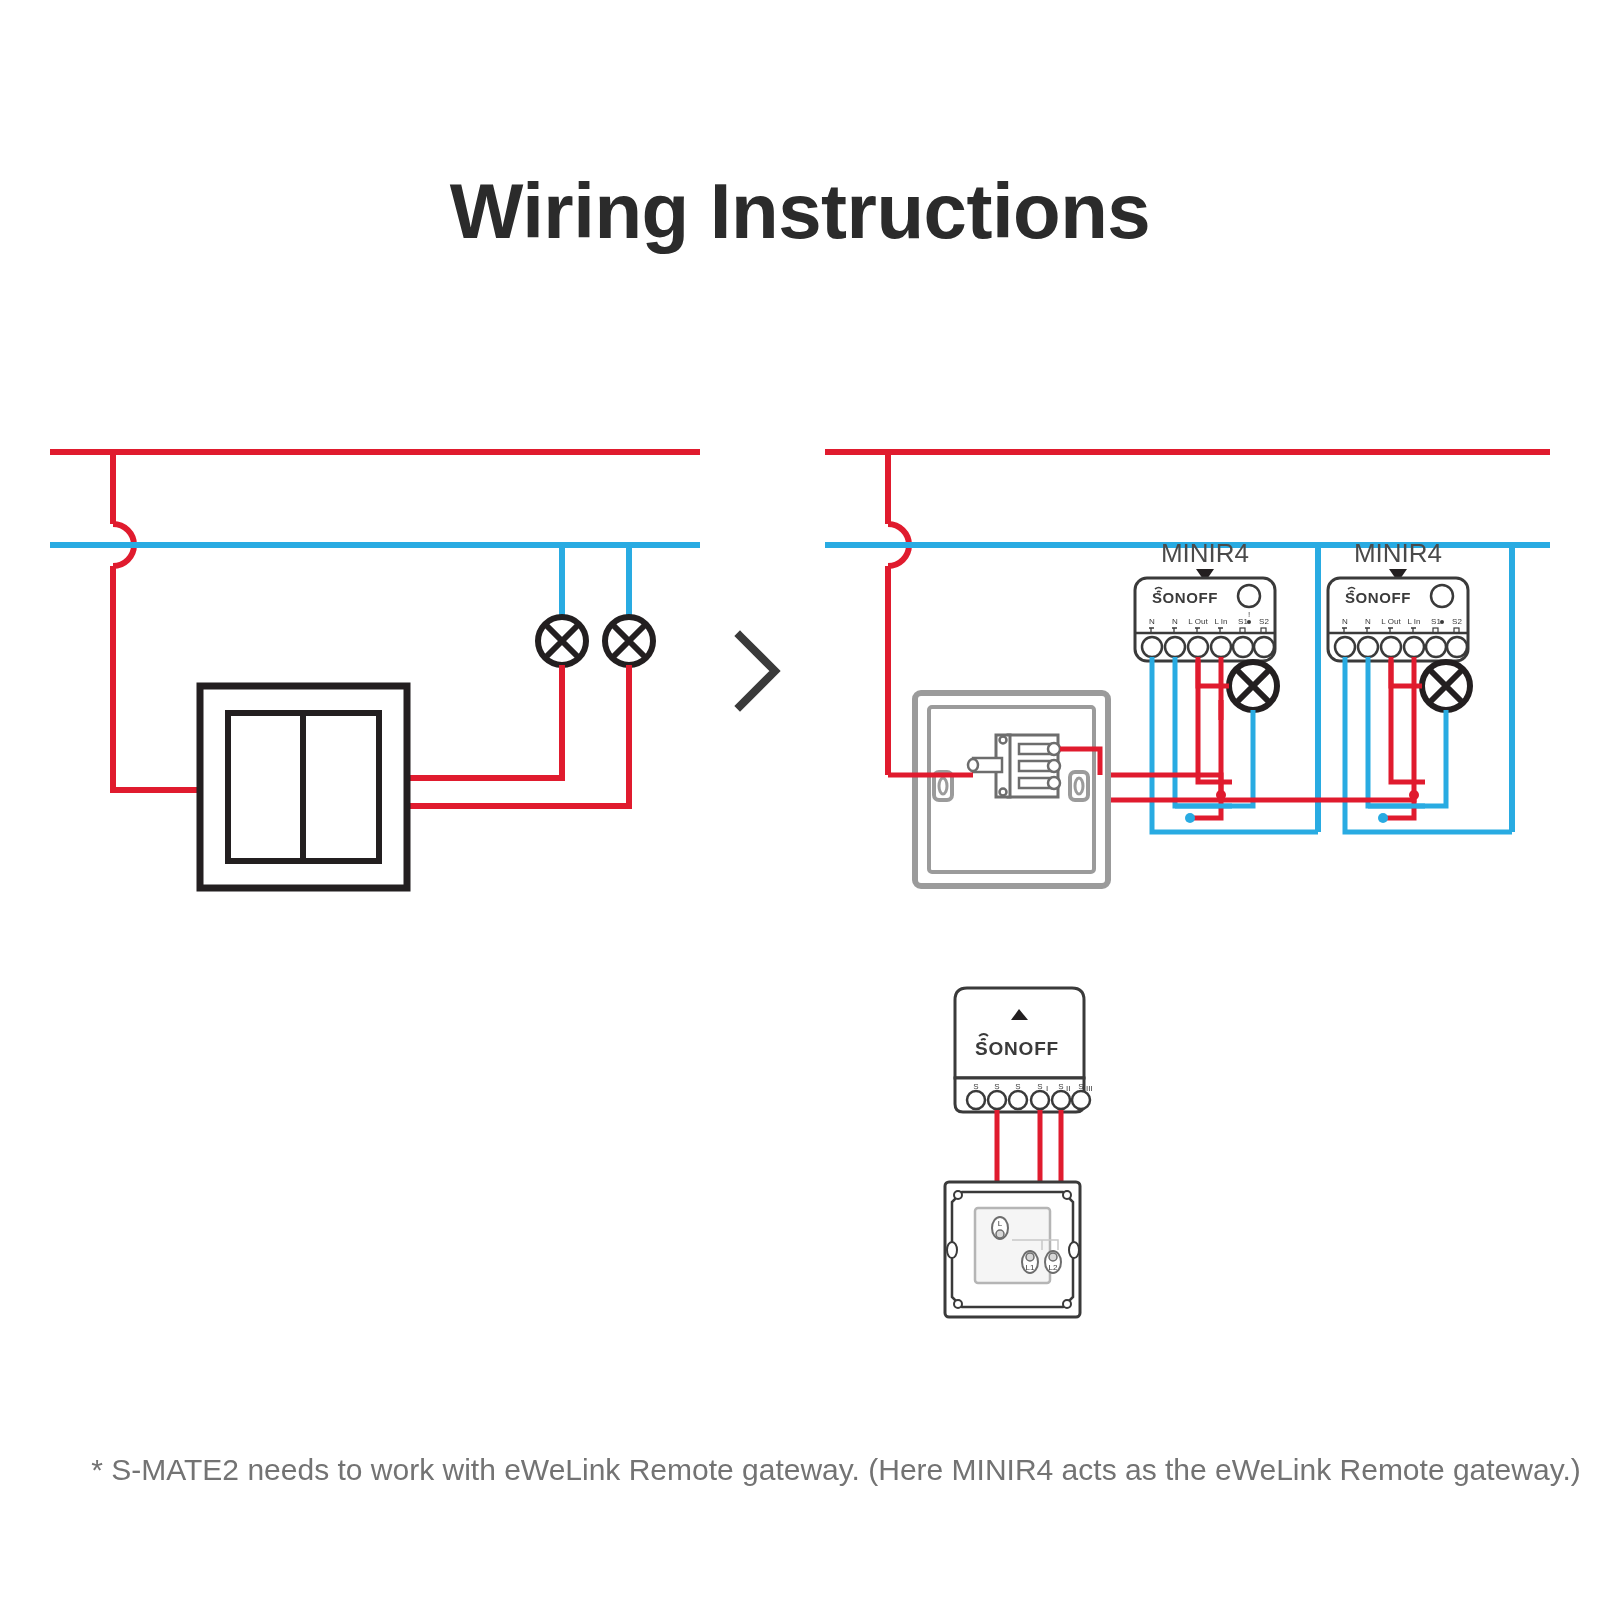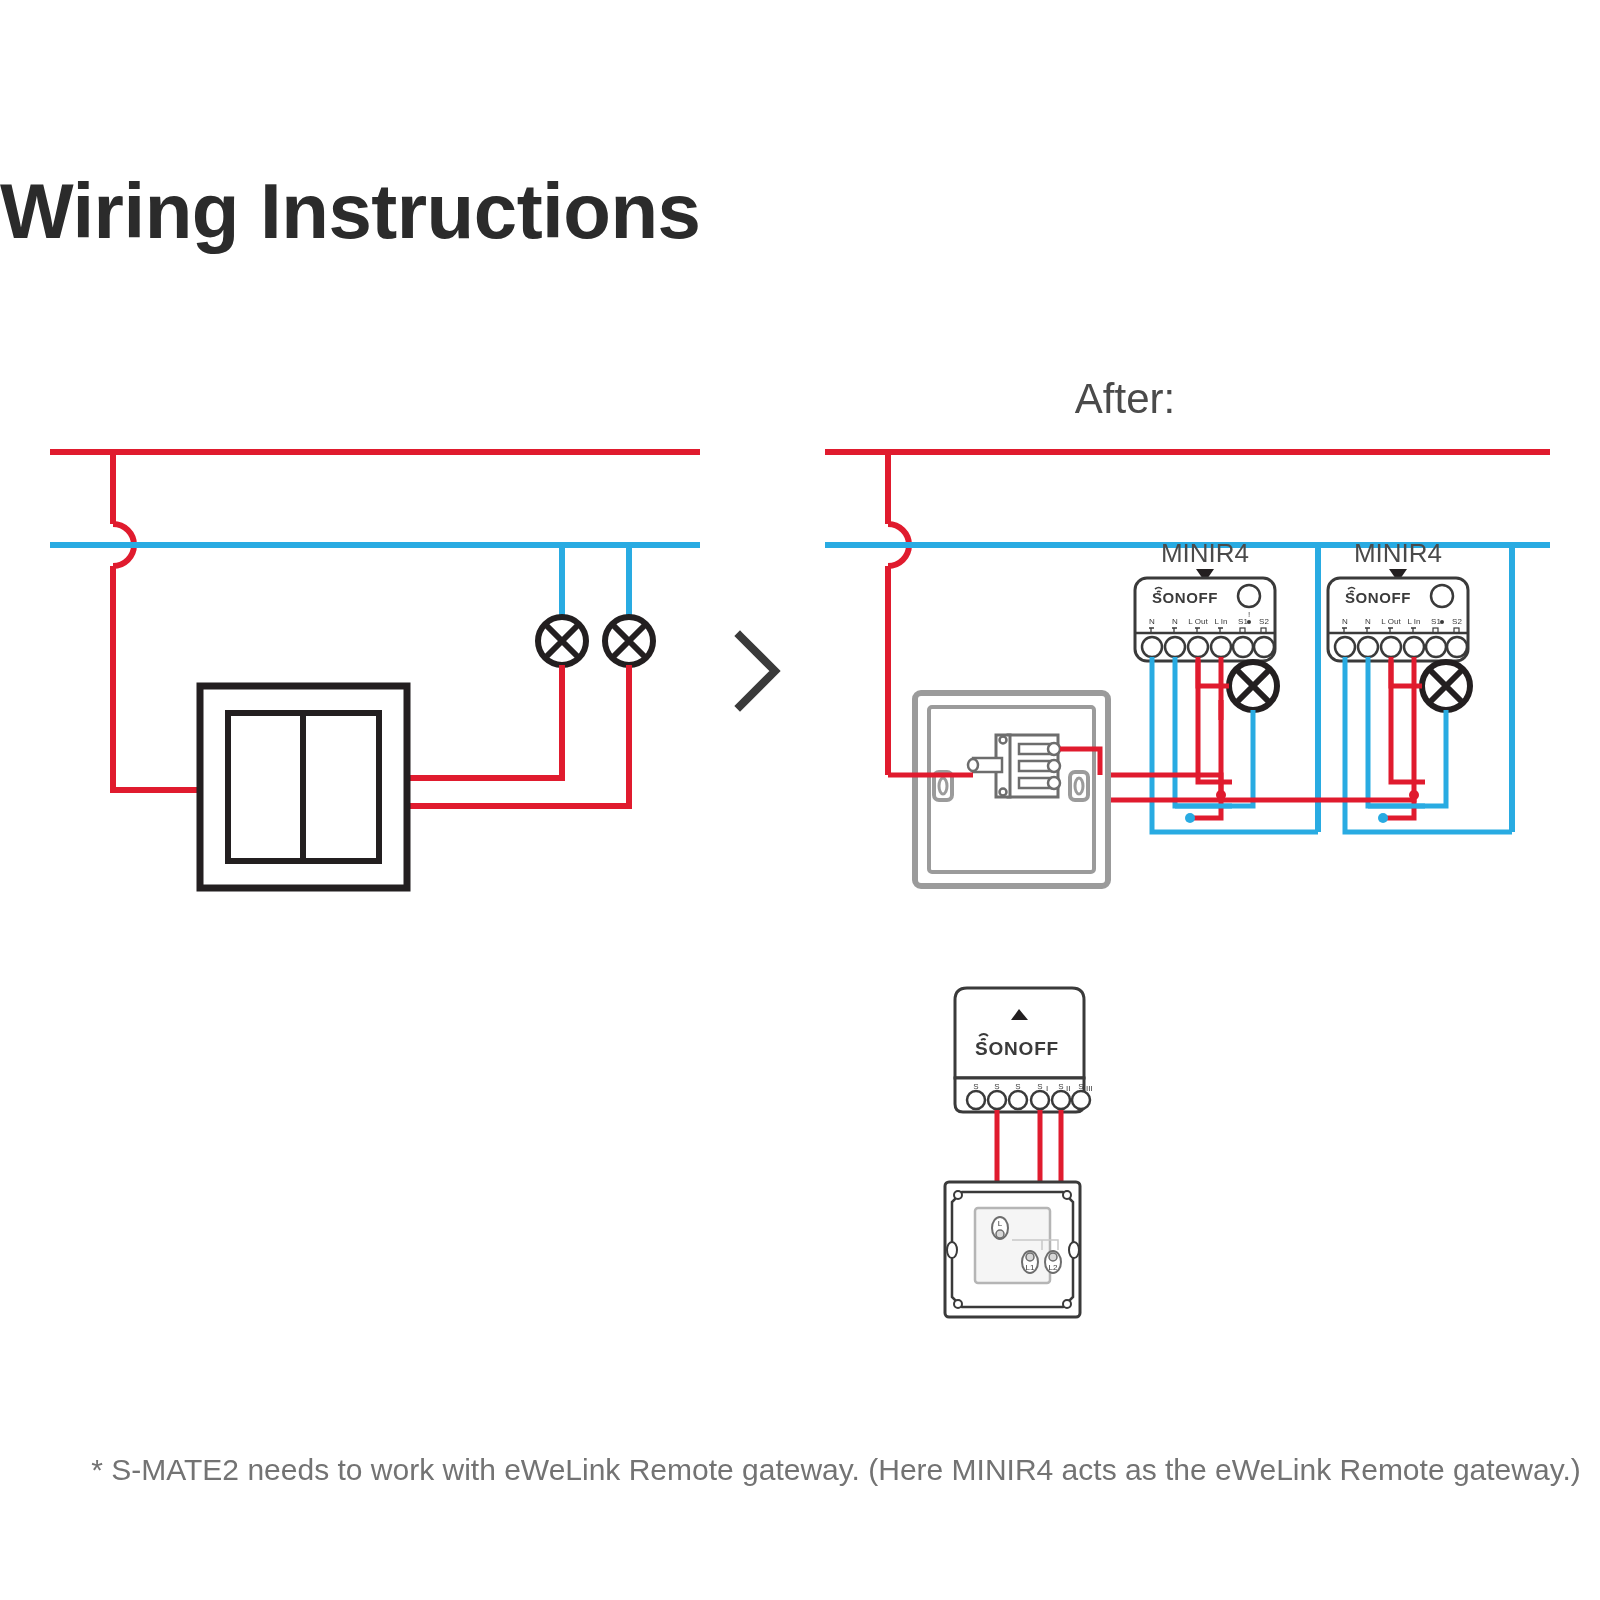--- a/index.html
+++ b/index.html
@@ -11,20 +11,21 @@
     overflow: hidden;
   }
   #page {
     position: relative;
     width: 1600px; height: 1600px;
     background: #ffffff;
   }
   #page-title {
     position: absolute;
     top: 172px; left: 0; width: 1600px;
+    text-align: center;
     font-size: 78px;
     font-weight: bold;
     letter-spacing: -0.5px;
     color: #2b2b2b;
     line-height: 1.0;
   }
   .section-label {
     position: absolute;
     font-size: 42px;
     color: #4a4a4a;
@@ -57,21 +58,20 @@
   .term-label { fill: #3a3a3a; font-family: "Liberation Sans", sans-serif; font-size: 8px; }
   .minir4-cap { fill: #4a4a4a; font-family: "Liberation Sans", sans-serif; font-size: 26px; }
 </style>
 </head>
 <body>
 
 <div id="page">
 
   <div id="page-title">Wiring Instructions</div>
 
-  <div class="section-label" id="label-after">After:</div>
 
   <svg id="diagram-svg" viewBox="0 0 1600 1600" xmlns="http://www.w3.org/2000/svg">
 
     <g>
 
       <path class="wire-red" d="M 50 452 L 700 452"></path>
 
       <path class="wire-red" d="M 113 452 L 113 524"></path>
       <path class="wire-red" d="M 113 524 A 16 16 0 0 1 113 566"></path>
       <path class="wire-red" d="M 113 566 L 113 790 L 200 790"></path>

